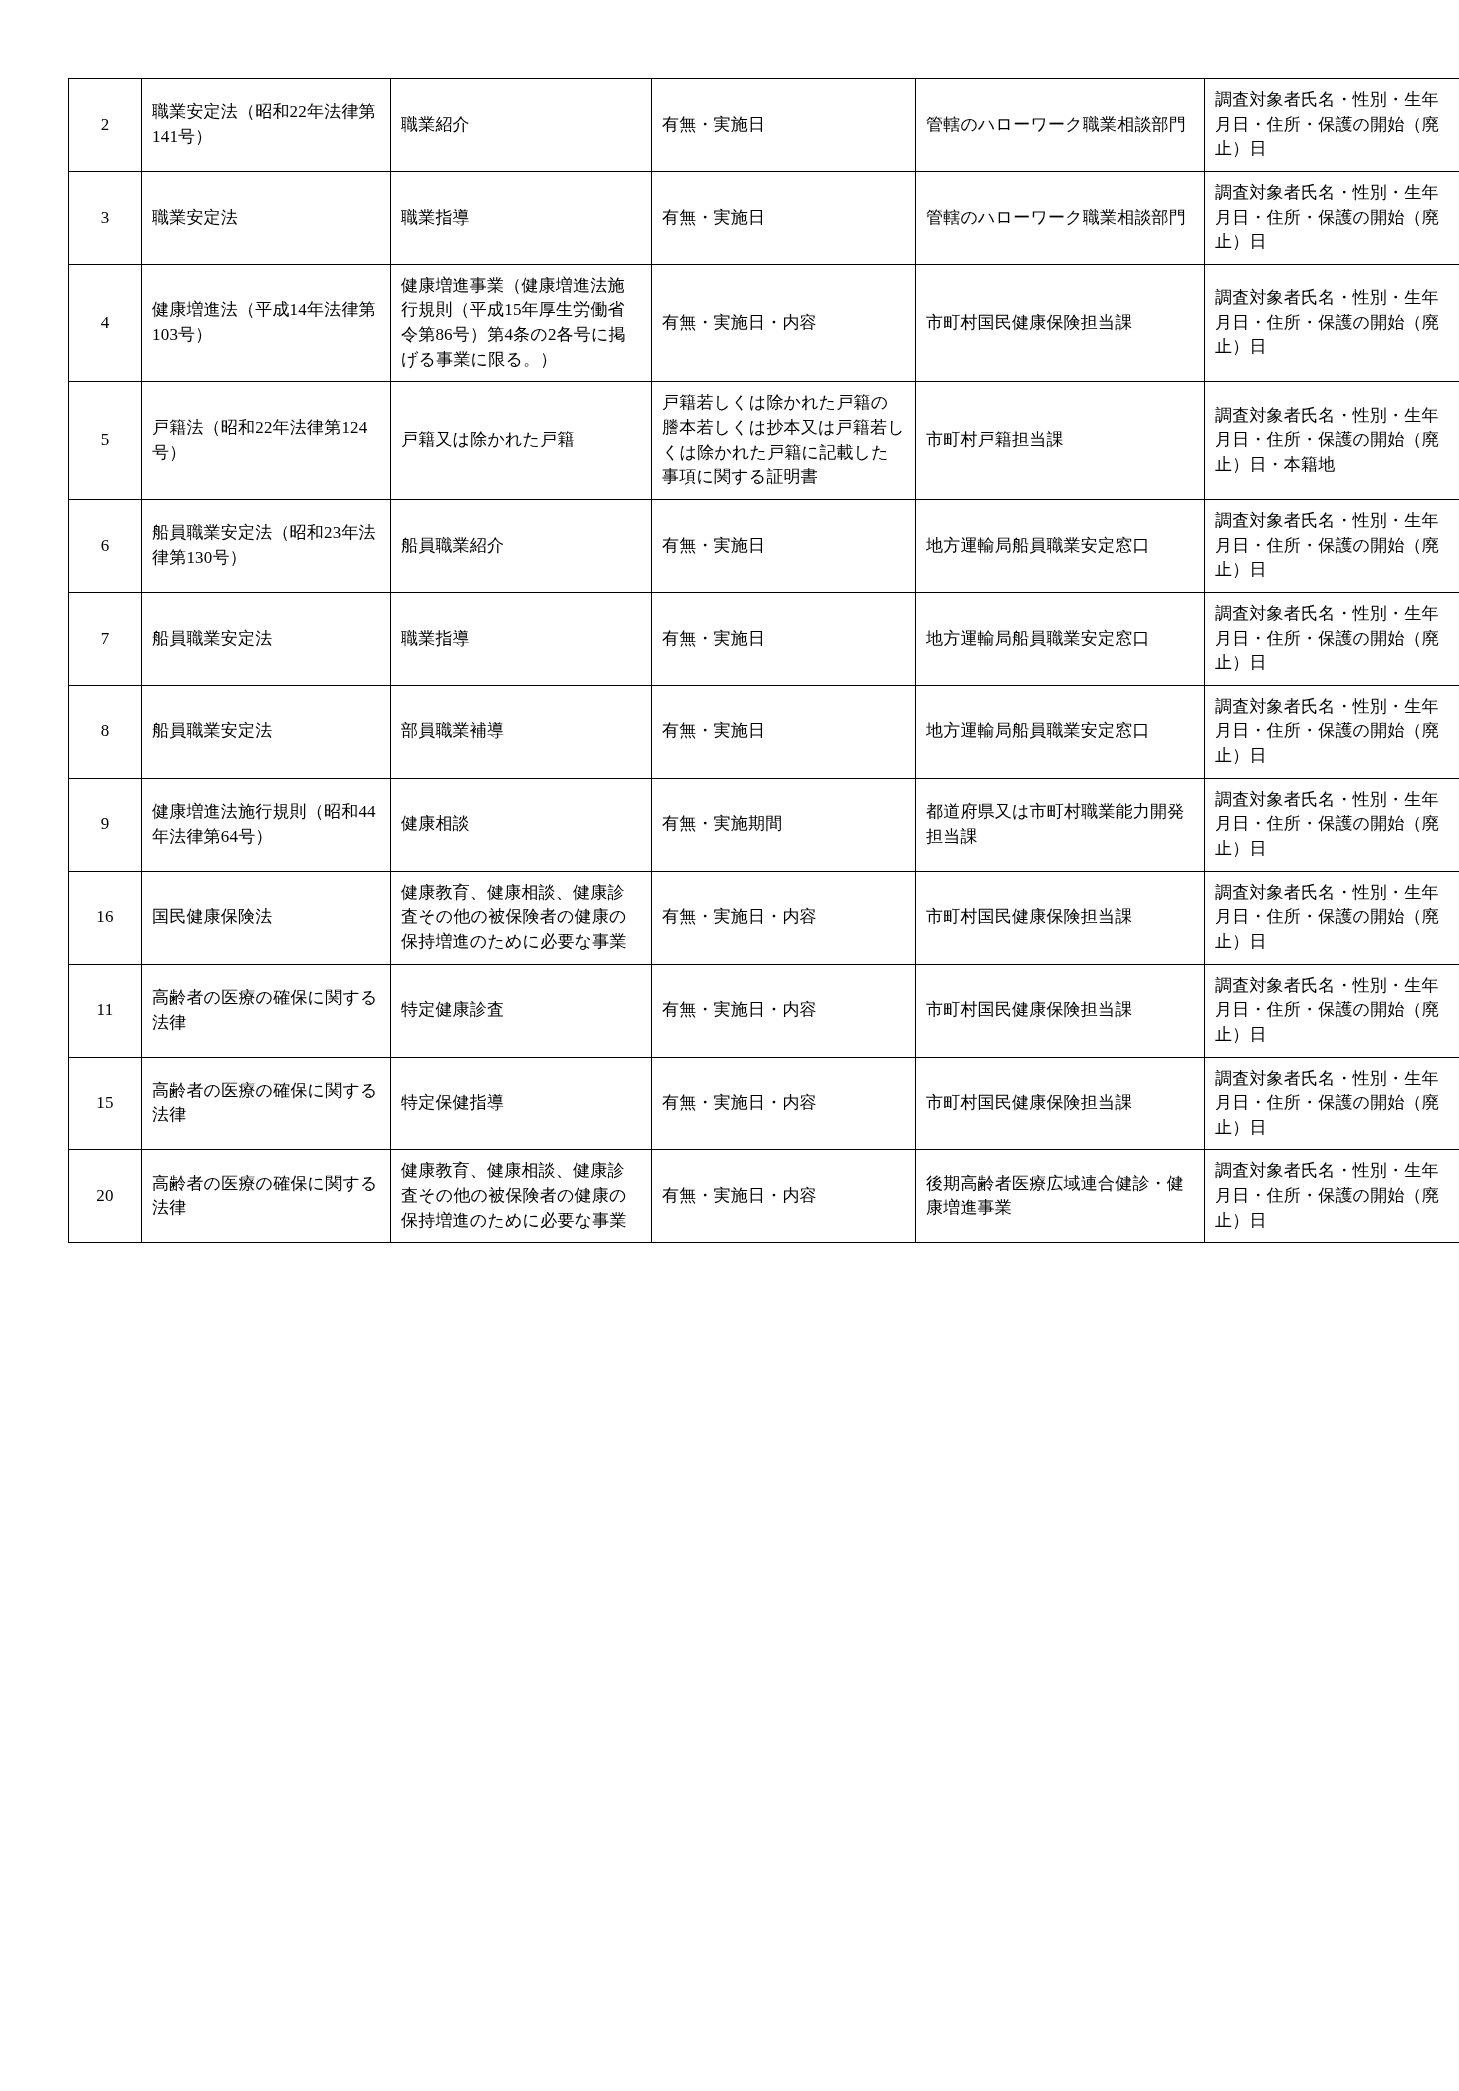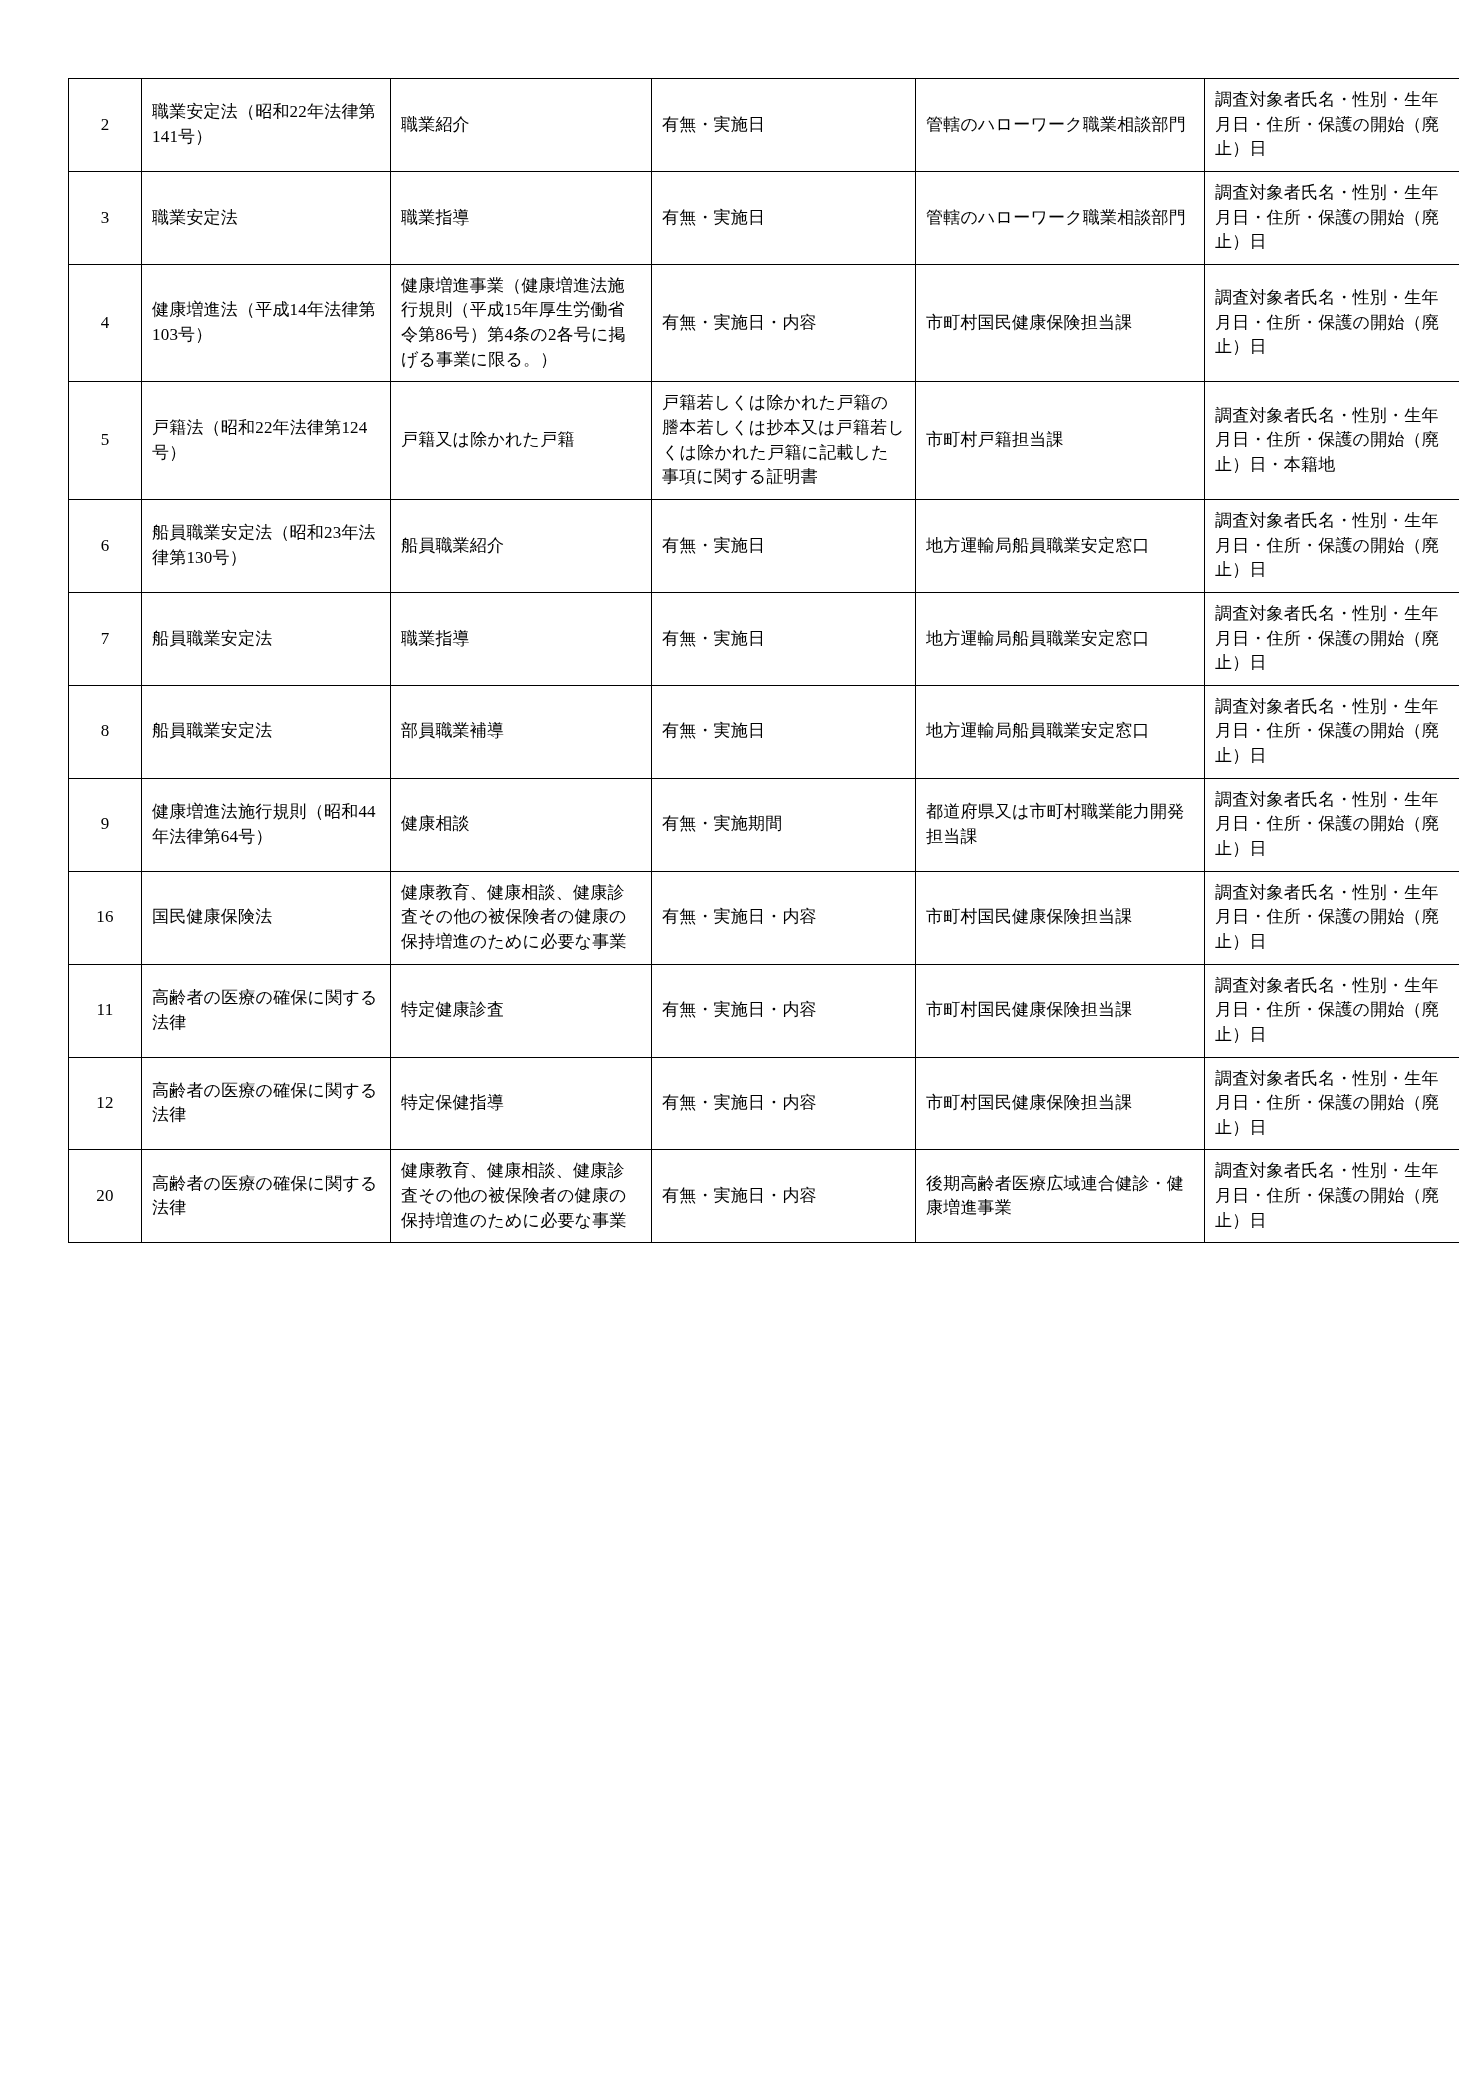--- a/index.html
+++ b/index.html
@@ -273,21 +273,21 @@
           <td class="c-dept">
               <span class="cell-text">市町村国民健康保険担当課</span>
             </td>
           <td class="c-info">
               <span class="cell-text">調査対象者氏名・性別・生年月日・住所・保護の開始（廃止）日</span>
             </td>
         </tr>
 
         <tr>
           <td class="c-no">
-              <span class="cell-text">12</span>
+              <span class="cell-text">15</span>
             </td>
           <td class="c-law">
               <span class="cell-text">高齢者の医療の確保に関する法律</span>
             </td>
           <td class="c-item">
               <span class="cell-text">特定保健指導</span>
             </td>
           <td class="c-cont">
               <span class="cell-text">有無・実施日・内容</span>
             </td>

